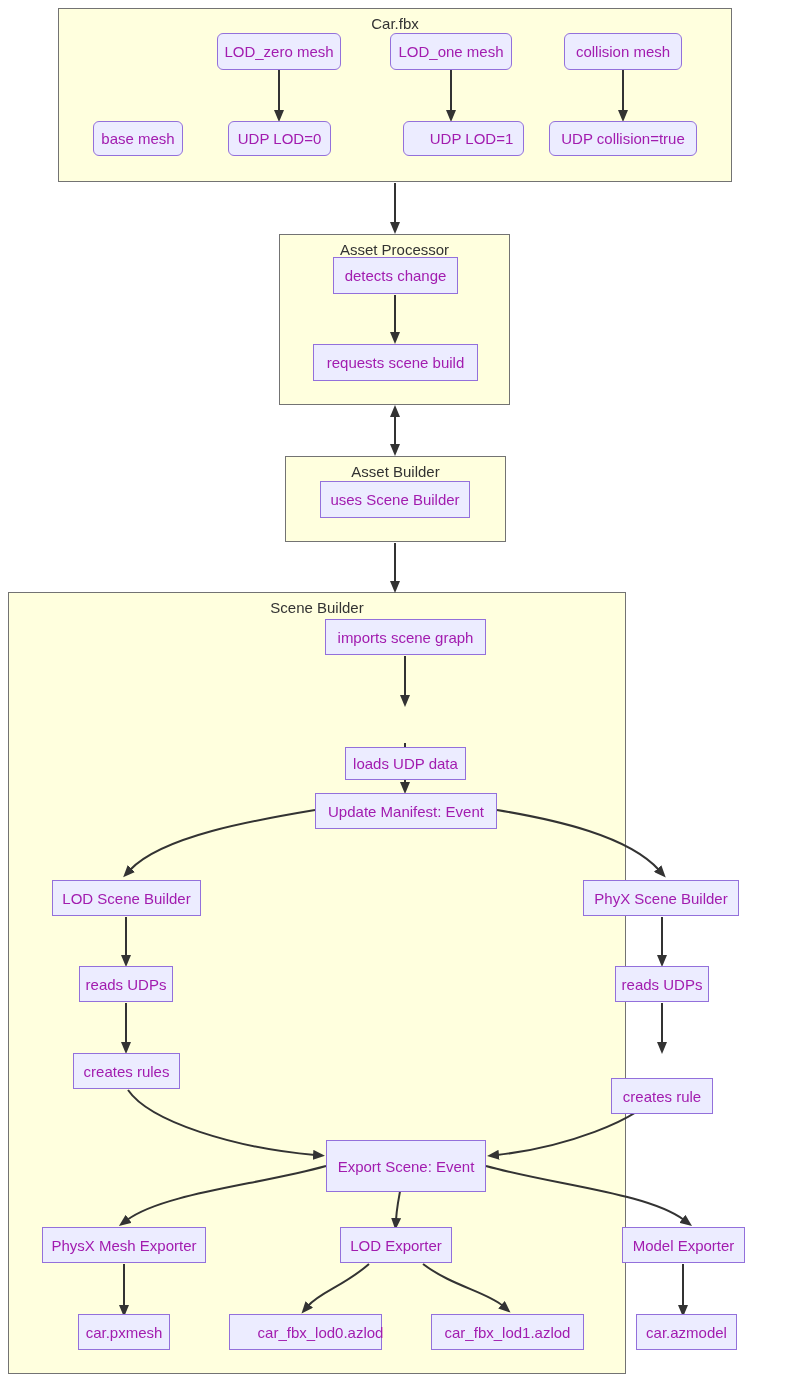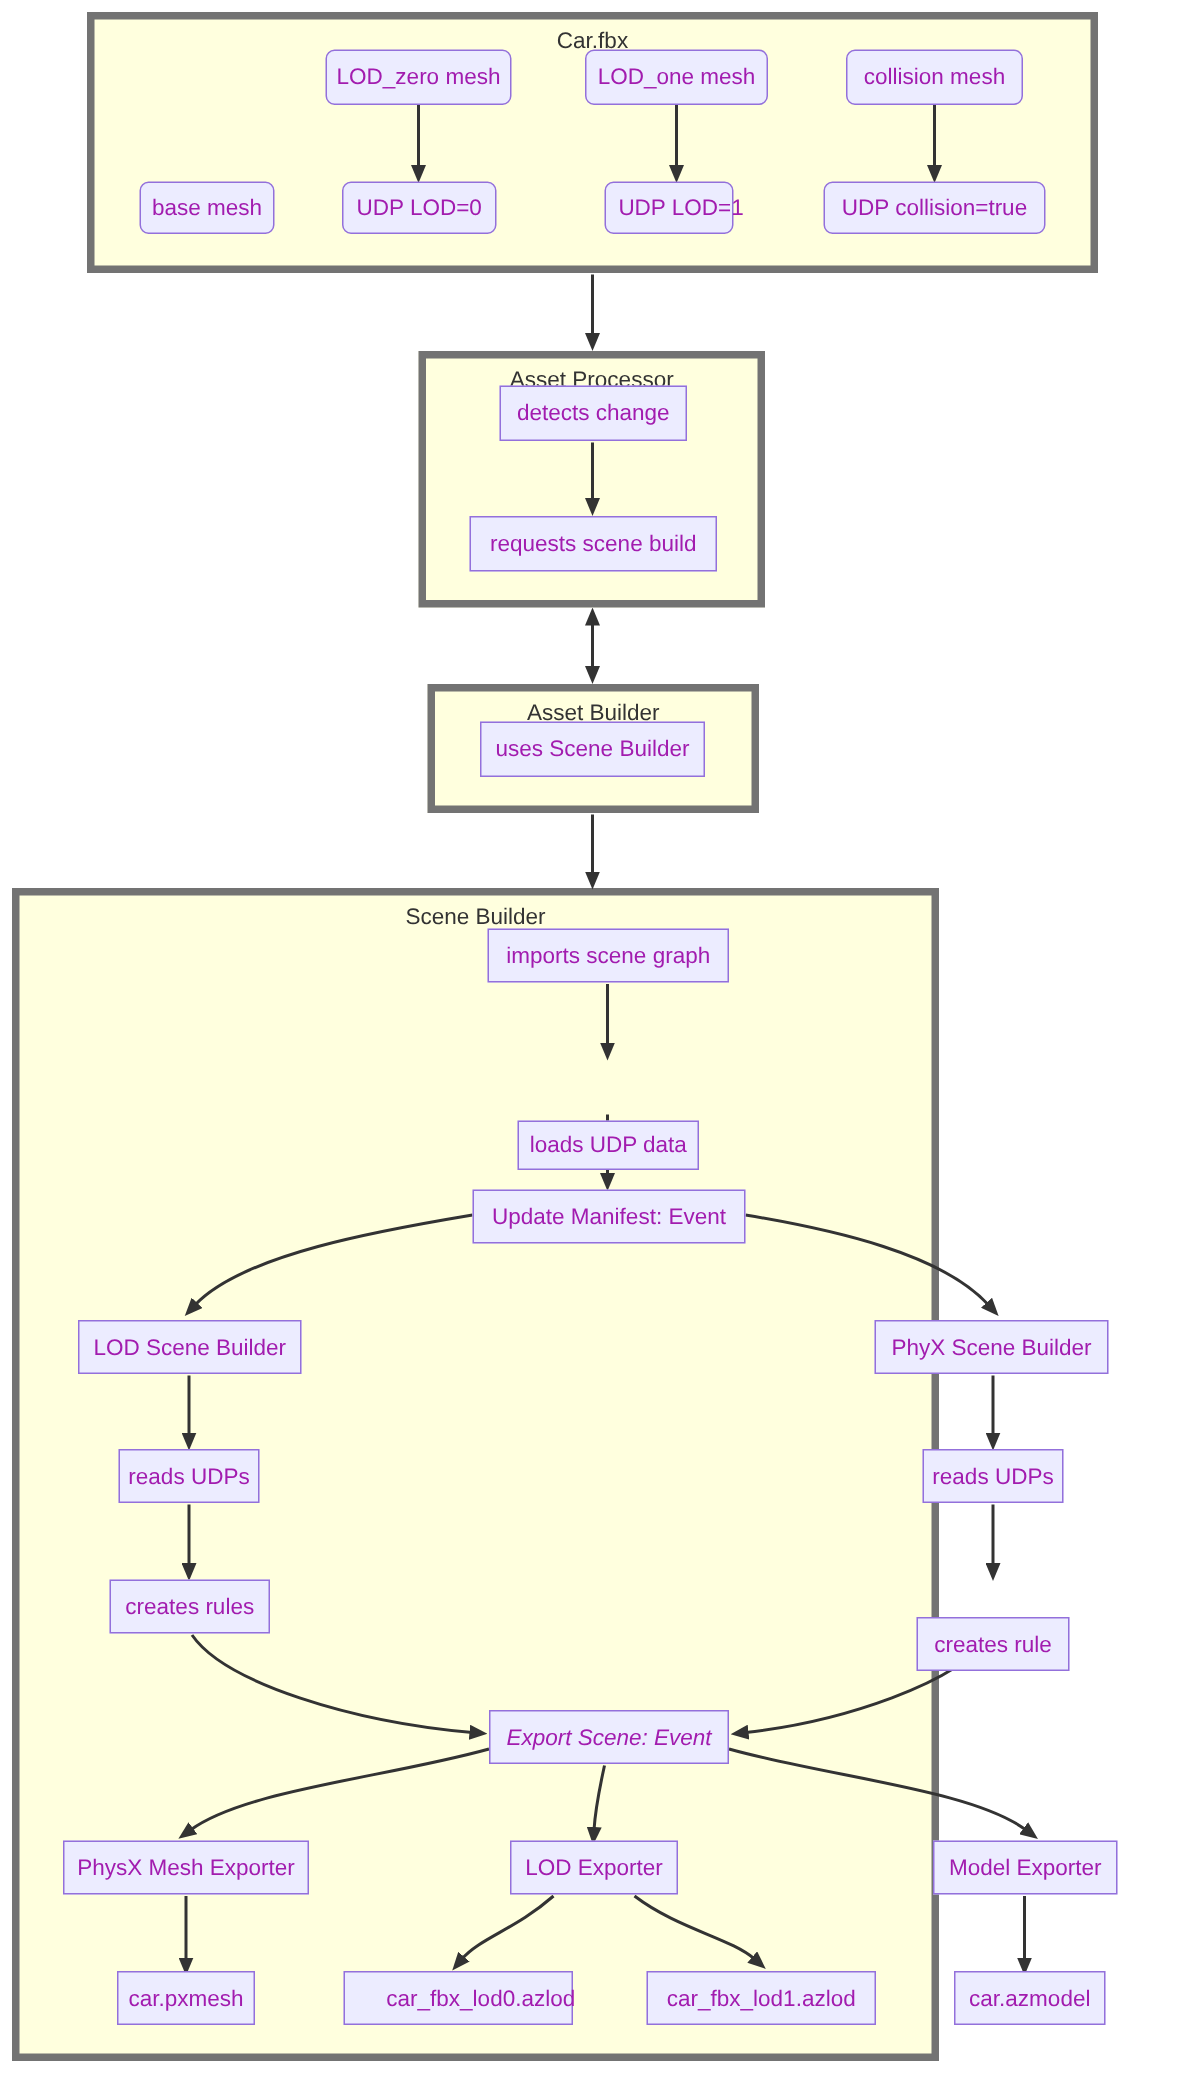--- a/index.html
+++ b/index.html
@@ -1,18 +1,18 @@
 <!DOCTYPE html>
 <html><head>
 <meta charset="utf-8">
 <style>
   html,body{margin:0;padding:0;background:#ffffff;}
   body{width:789px;height:1384px;font-family:"Liberation Sans",sans-serif;}
   .diagram{position:relative;width:789px;height:1384px;background:#ffffff;overflow:hidden;}
-  .cluster{position:absolute;background:#ffffde;border:5px solid #737373;box-sizing:border-box;z-index:1;}
+  .cluster{position:absolute;background:#ffffde;border:1px solid #737373;box-sizing:border-box;z-index:1;}
   .cluster-title{position:absolute;left:50%;top:6px;transform:translateX(-50%);
     font-size:15px;color:#333333;white-space:nowrap;z-index:2;}
   .edges{position:absolute;left:0;top:0;z-index:3;}
   .edge{stroke:#333333;stroke-width:2;fill:none;}
   .node{position:absolute;background:#ececff;border:1px solid #9370db;box-sizing:border-box;
     color:#a21caf;font-size:15px;display:flex;align-items:center;justify-content:center;
     white-space:nowrap;z-index:4;}
   .node.rounded{border-radius:6px;}
 </style>
 </head>
@@ -63,38 +63,38 @@
     <path class="edge" marker-end="url(#arrow)" d="M369,1264 C344,1286 320,1292 308,1306"></path>
     <path class="edge" marker-end="url(#arrow)" d="M423,1264 C452,1286 487,1292 503,1306"></path>
     <path class="edge" marker-end="url(#arrow)" d="M683,1264 L683,1307"></path>
   </svg>
 
   <div class="node rounded" style="left:217px;top:33px;width:124px;height:37px;">LOD_zero mesh</div>
   <div class="node rounded" style="left:390px;top:33px;width:122px;height:37px;">LOD_one mesh</div>
   <div class="node rounded" style="left:564px;top:33px;width:118px;height:37px;">collision mesh</div>
   <div class="node rounded" style="left:93px;top:121px;width:90px;height:35px;">base mesh</div>
   <div class="node rounded" style="left:228px;top:121px;width:103px;height:35px;">UDP LOD=0</div>
-  <div class="node rounded" style="left:403px;top:121px;width:86px;height:35px;padding-left:16px;">UDP LOD=1</div>
+  <div class="node rounded" style="left:403px;top:121px;width:121px;height:35px;padding-left:16px;">UDP LOD=1</div>
   <div class="node rounded" style="left:549px;top:121px;width:148px;height:35px;">UDP collision=true</div>
 
   <div class="node" style="left:333px;top:257px;width:125px;height:37px;">detects change</div>
   <div class="node" style="left:313px;top:344px;width:165px;height:37px;">requests scene build</div>
 
   <div class="node" style="left:320px;top:481px;width:150px;height:37px;">uses Scene Builder</div>
 
   <div class="node" style="left:325px;top:619px;width:161px;height:36px;">imports scene graph</div>
   <div class="node" style="left:345px;top:706px;width:121px;height:33px;margin-top:41px;">loads UDP data</div>
   <div class="node" style="left:315px;top:793px;width:182px;height:36px;">Update Manifest: Event</div>
   <div class="node" style="left:583px;top:880px;width:156px;height:36px;">PhyX Scene Builder</div>
   <div class="node" style="left:52px;top:880px;width:149px;height:36px;">LOD Scene Builder</div>
   <div class="node" style="left:79px;top:966px;width:94px;height:36px;">reads UDPs</div>
   <div class="node" style="left:615px;top:966px;width:94px;height:36px;">reads UDPs</div>
   <div class="node" style="left:73px;top:1053px;width:107px;height:36px;">creates rules</div>
   <div class="node" style="left:611px;top:1053px;width:102px;height:36px;margin-top:25px;">creates rule</div>
-  <div class="node" style="left:326px;top:1140px;width:160px;height:36px;font-style:italic;">Export Scene: Event</div>
+  <div class="node" style="left:326px;top:1140px;width:160px;height:52px;">Export Scene: Event</div>
   <div class="node" style="left:42px;top:1227px;width:164px;height:36px;">PhysX Mesh Exporter</div>
   <div class="node" style="left:340px;top:1227px;width:112px;height:36px;">LOD Exporter</div>
   <div class="node" style="left:622px;top:1227px;width:123px;height:36px;">Model Exporter</div>
   <div class="node" style="left:78px;top:1314px;width:92px;height:36px;">car.pxmesh</div>
   <div class="node" style="left:229px;top:1314px;width:153px;height:36px;padding-left:30px;">car_fbx_lod0.azlod</div>
   <div class="node" style="left:431px;top:1314px;width:153px;height:36px;">car_fbx_lod1.azlod</div>
   <div class="node" style="left:636px;top:1314px;width:101px;height:36px;">car.azmodel</div>
 
 </div>
 

